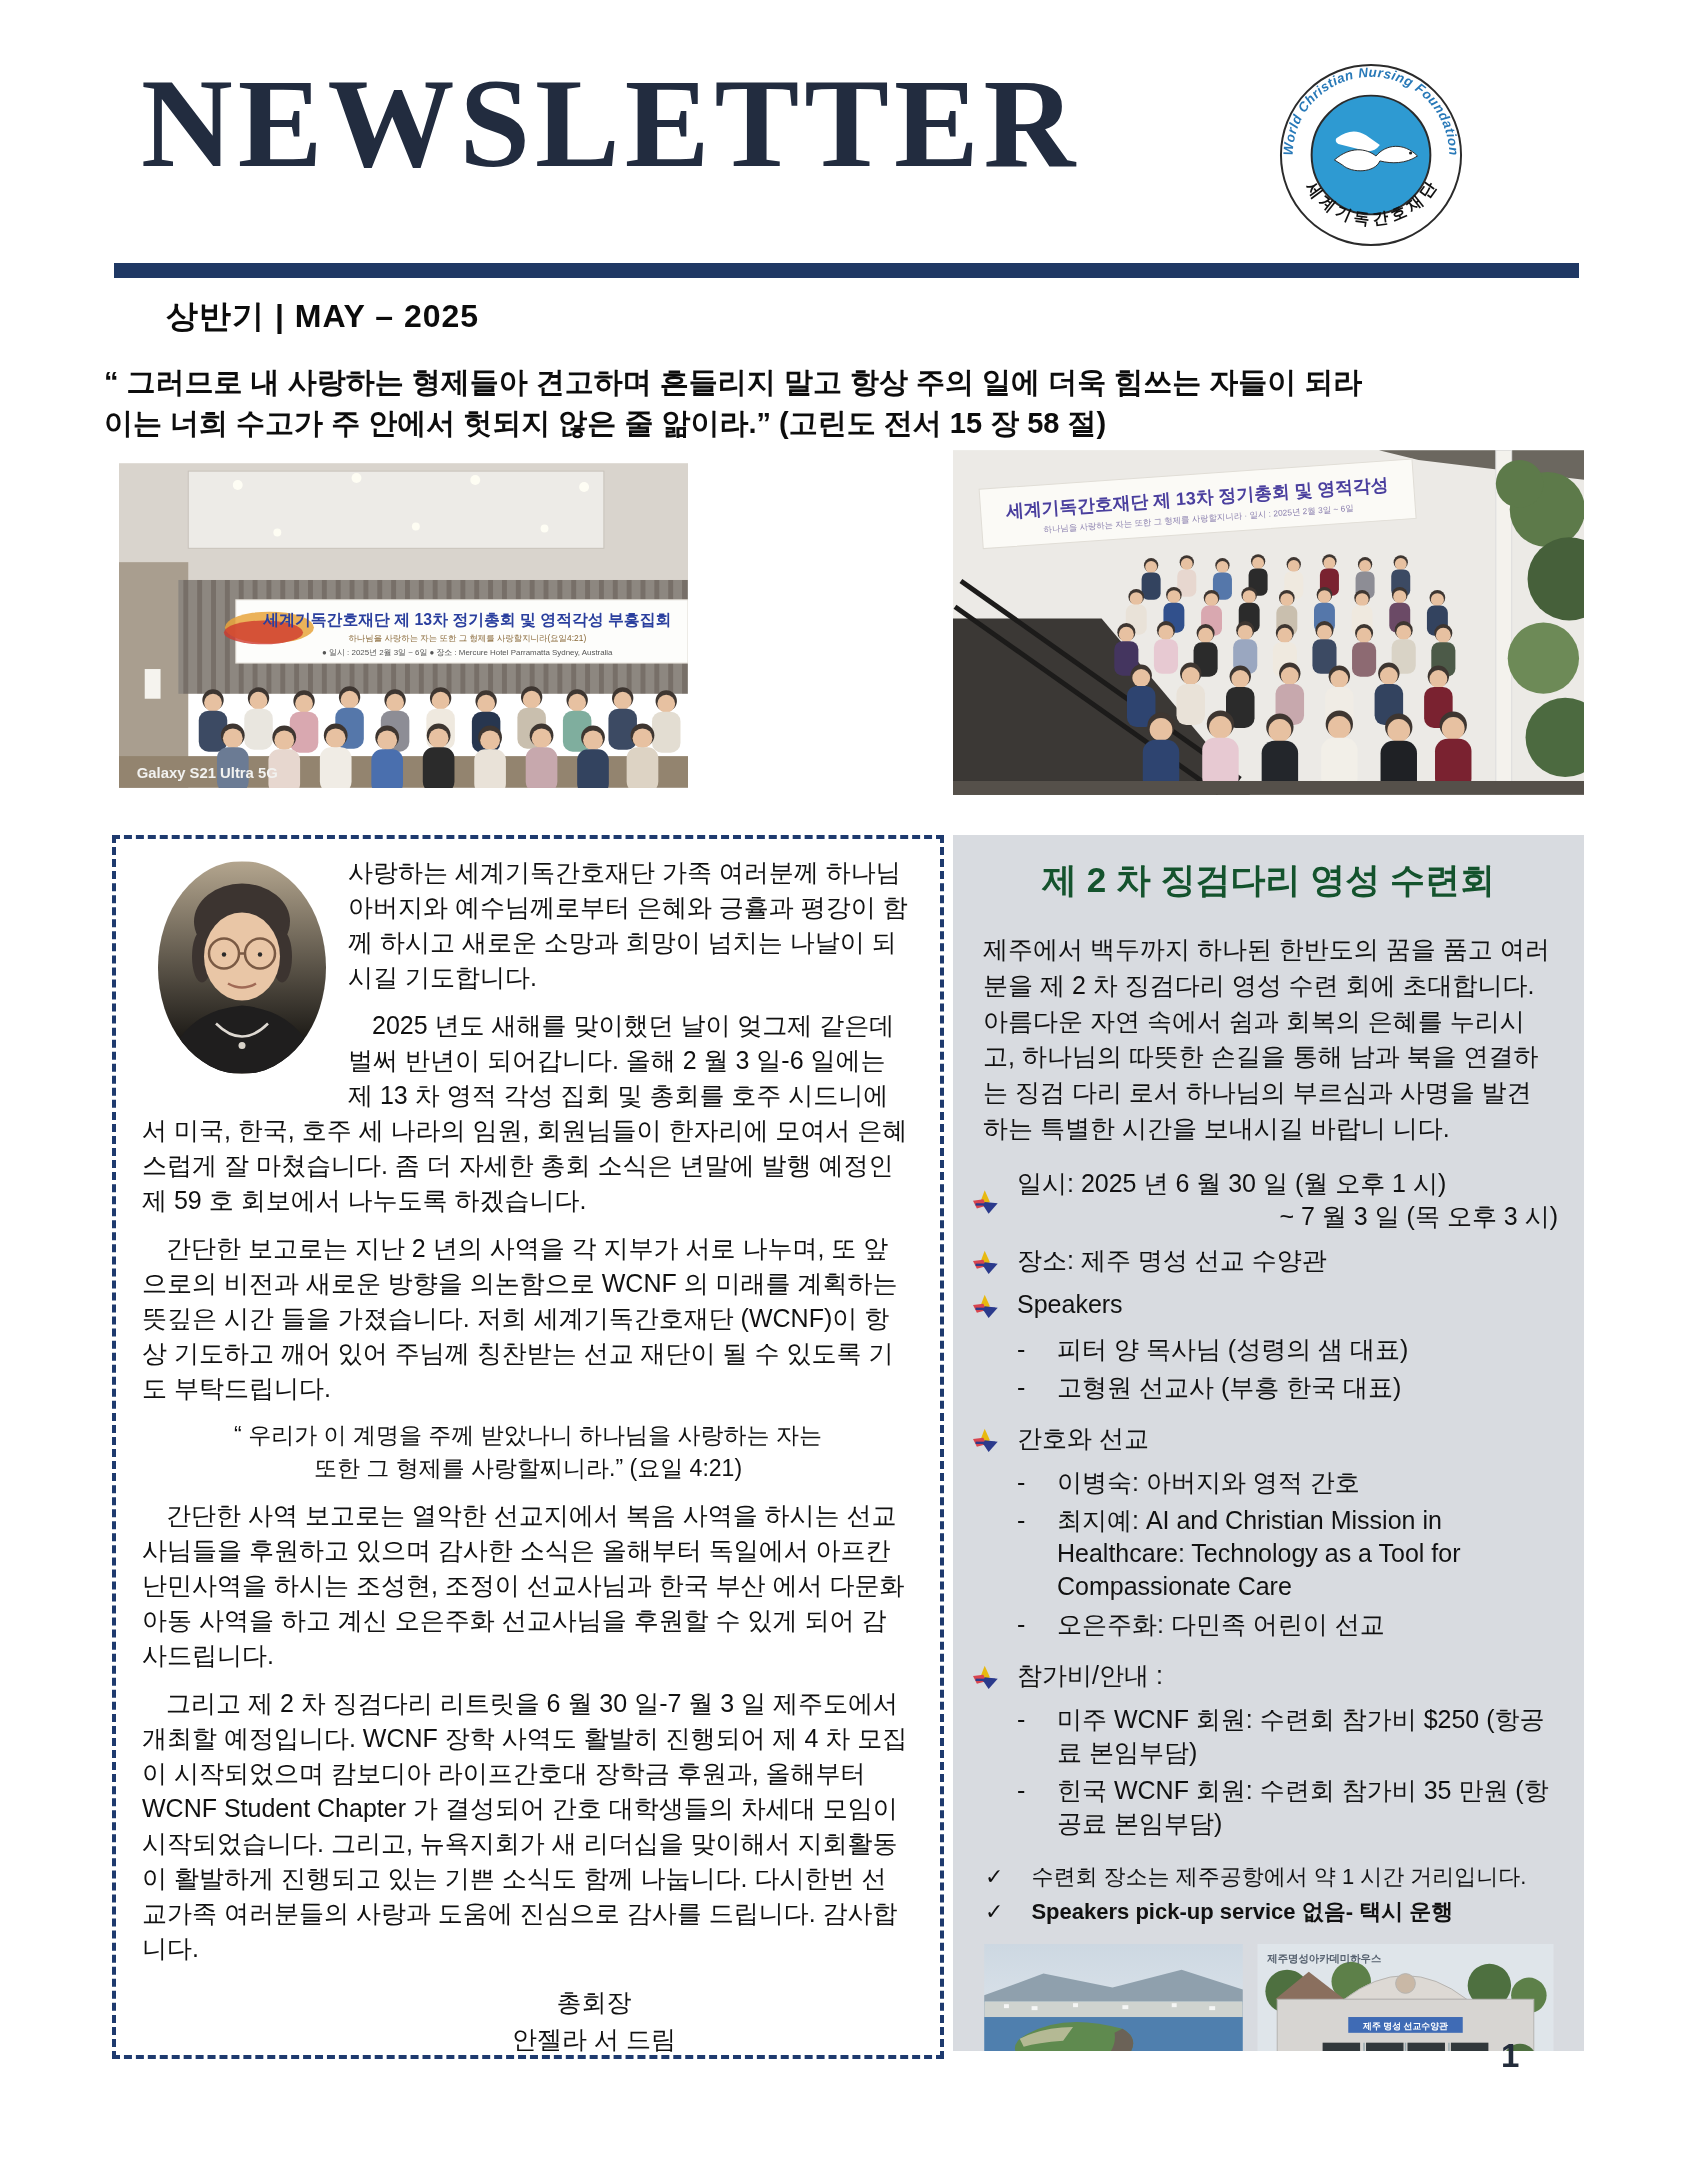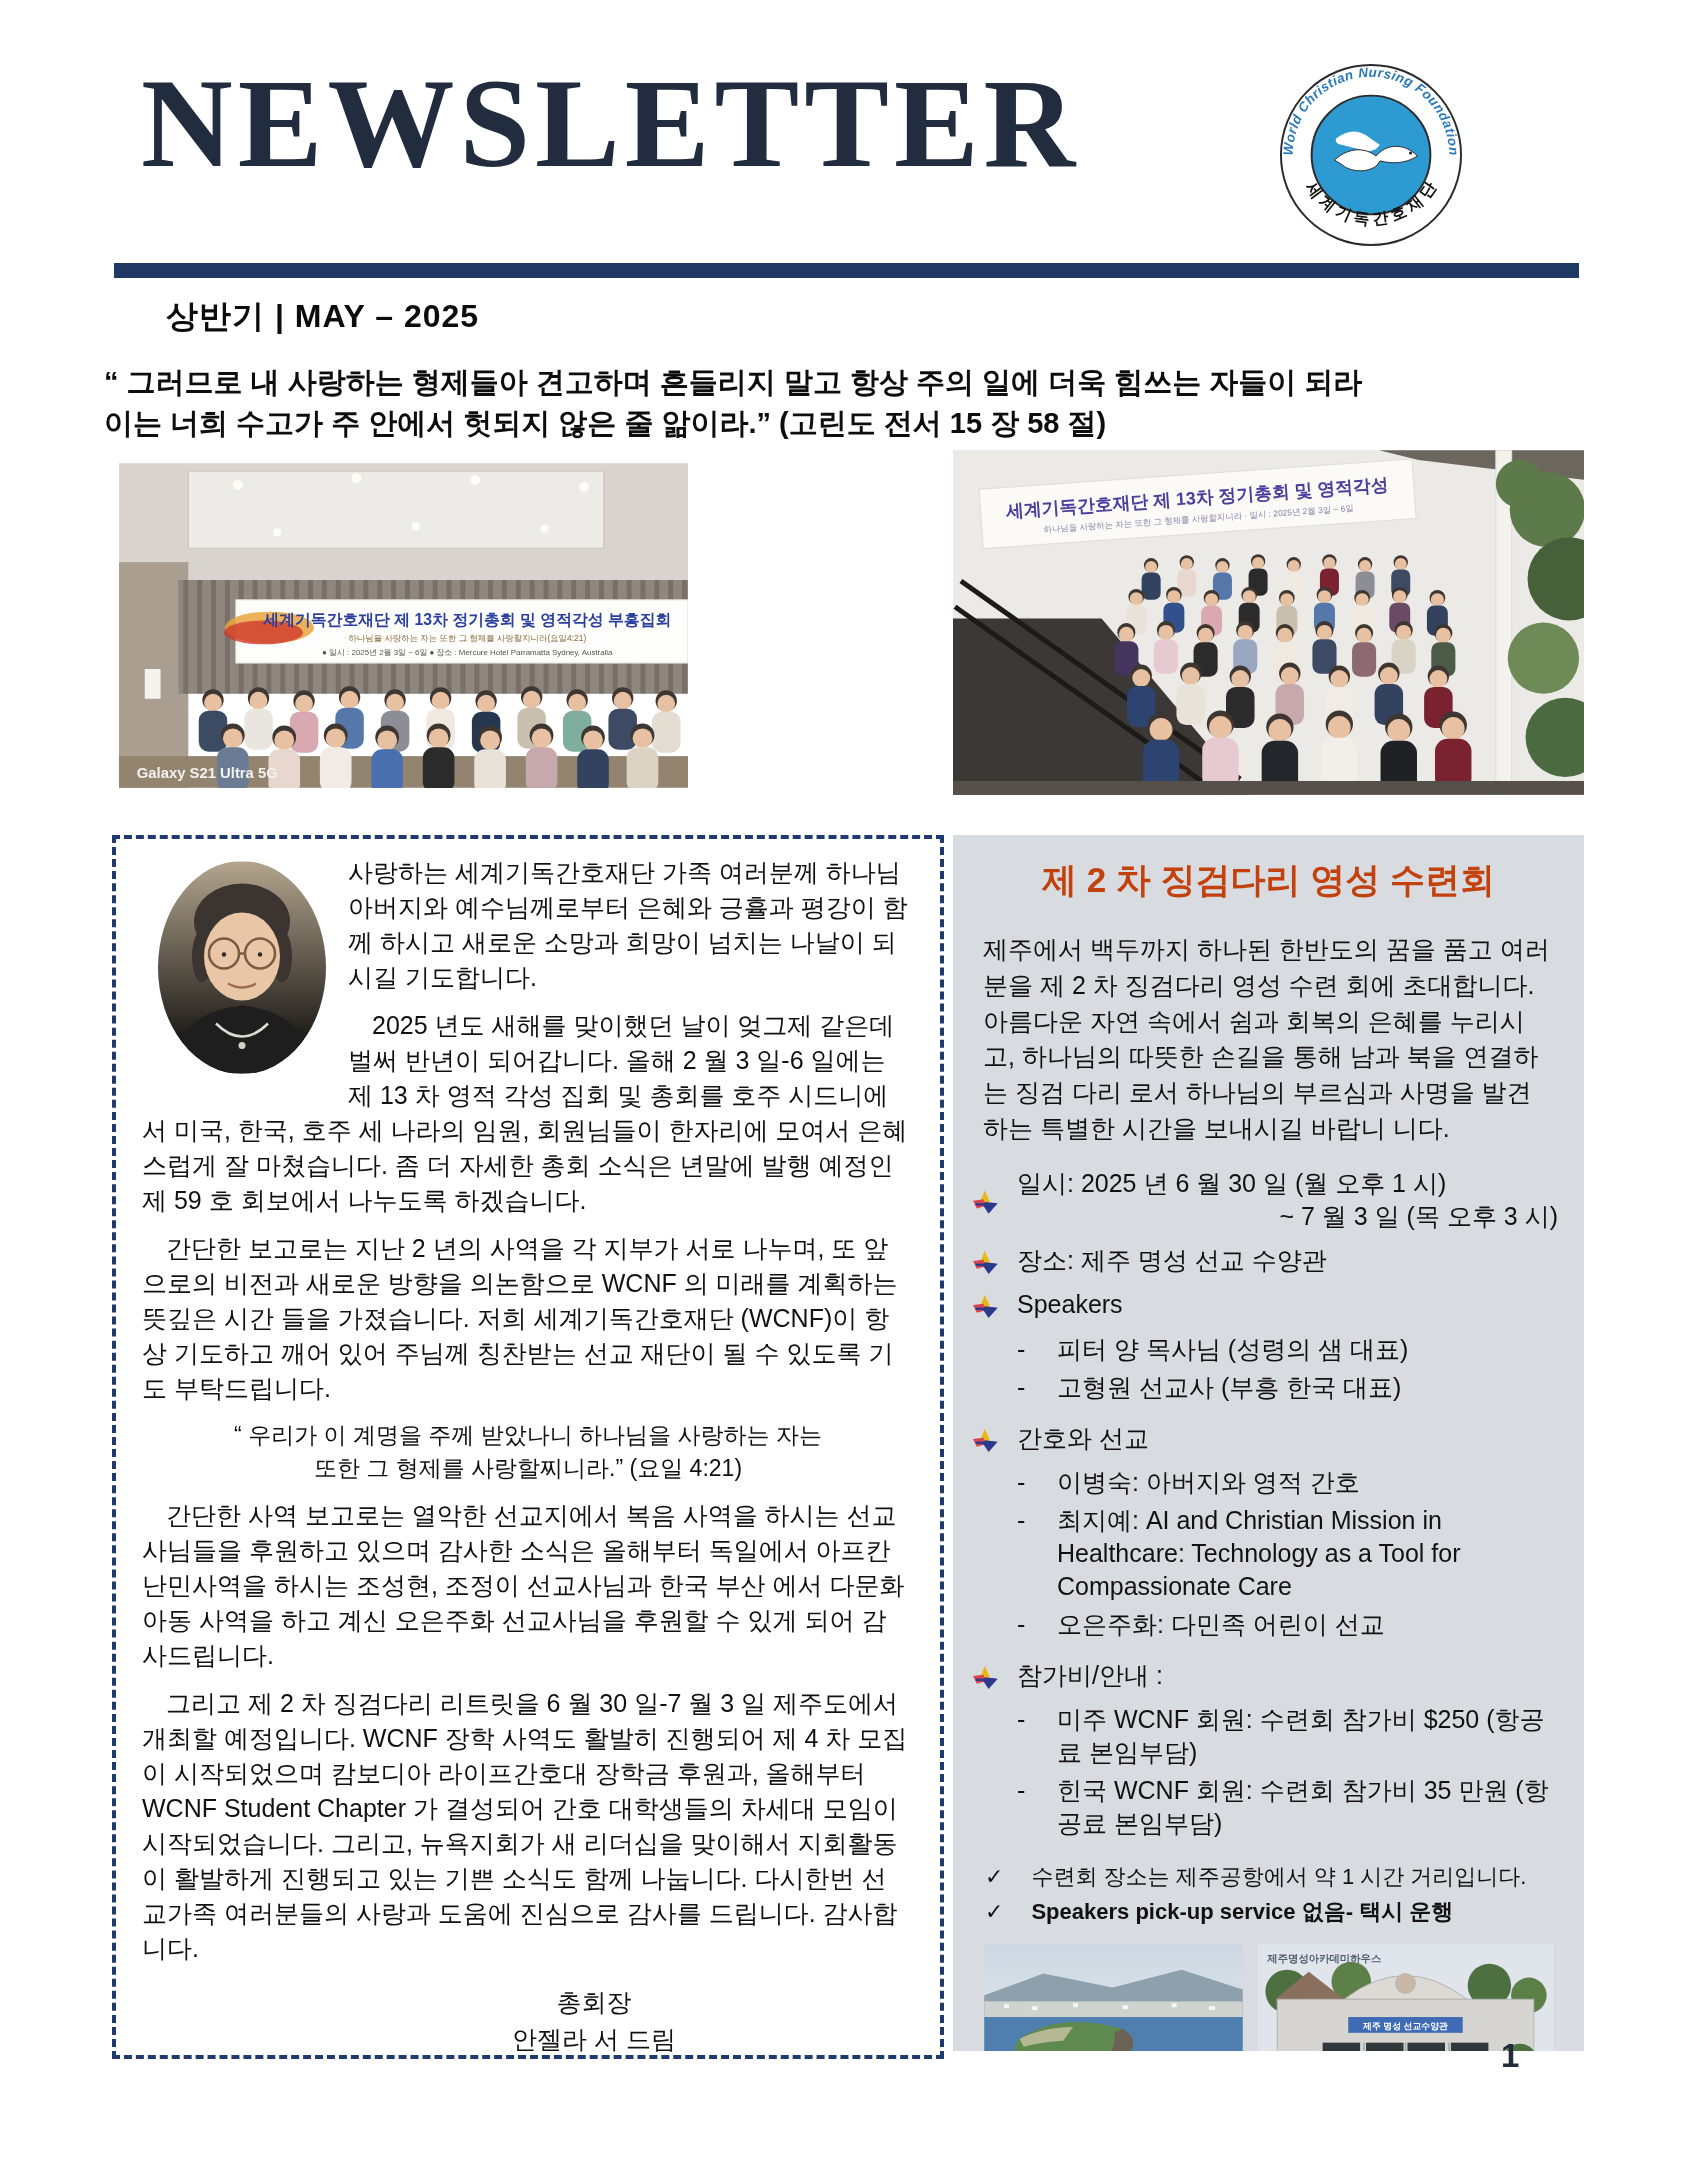--- a/index.html
+++ b/index.html
@@ -31,21 +31,21 @@
             margin:6px 22px 10px 16px;}
   .portrait svg{display:block;width:100%;height:100%;}
   .letter-box p{margin:0 4px 13px 0;}
   .letter-box p.indent{text-indent:24px;}
   .letter-quote{ text-align:center;font-size:23px;margin:6px 0 12px 0;line-height:1.45;}
   .signature{margin:18px 238px 16px auto;width:fit-content;text-align:center;line-height:1.5;}
 
   
   .retreat-panel{position:absolute;left:953px;top:835px;width:631px;height:1216px;
                  background:#d8dbe0;box-sizing:border-box;overflow:hidden;}
-  .retreat-title{text-align:center;font-size:35px;font-weight:bold;margin:22px 10px 28px;color:#c2410c;}
+  .retreat-title{text-align:center;font-size:35px;font-weight:bold;margin:22px 10px 28px;color:#14532d;}
   .retreat-intro{padding:0 30px;font-size:25px;line-height:1.43;}
   .retreat-list{margin-top:20px;padding:0 16px 0 20px;}
   .bullet-item{display:flex;gap:18px;margin-bottom:11px;font-size:25px;line-height:1.33;}
   .bullet-icon{flex:0 0 26px;margin-top:6px;}
   .bullet-body{flex:1;}
   .bullet-line2{text-align:right;padding-right:10px;}
   .sub-item{display:flex;gap:26px;padding-left:44px;font-size:25px;line-height:1.32;margin:5px 0;}
   .sub-dash{flex:0 0 14px;}
   .checks{margin-top:22px;padding:0 22px 0 32px;font-size:22px;line-height:1.35;}
   .check-item{display:flex;gap:28px;margin:5px 0;}

